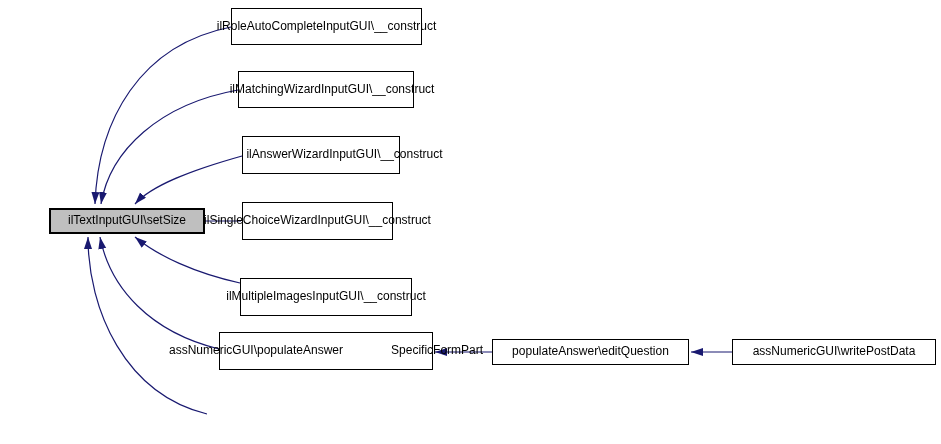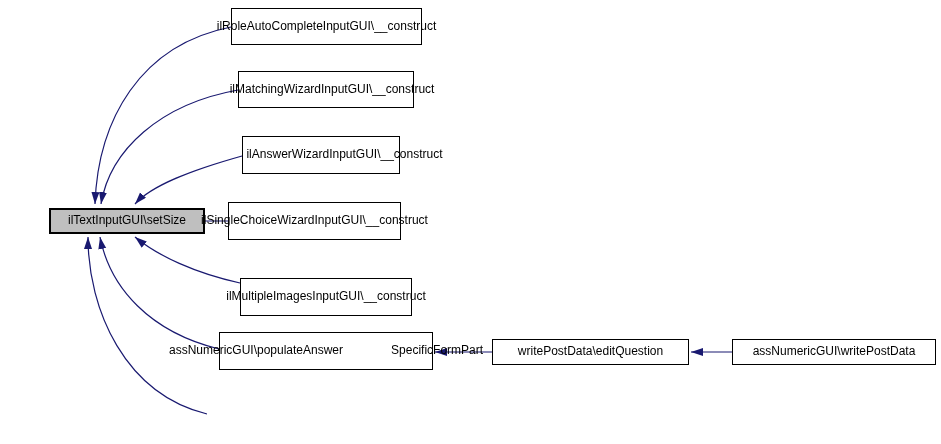--- a/index.html
+++ b/index.html
@@ -84,37 +84,37 @@
   <div class="node" style="left:238px; top:71px; width:176px; height:37px;padding-left:12px;">
     <span>ilMatchingWizardInputGUI</span>
     <span>\__construct</span>
   </div>
 
   <div class="node" style="left:242px; top:136px; width:158px; height:38px;padding-left:47px;">
     <span>ilAnswerWizardInputGUI</span>
     <span>\__construct</span>
   </div>
 
-  <div class="node" style="left:228px; top:202px; width:173px; height:38px;">
+  <div class="node" style="left:242px; top:202px; width:151px; height:38px;">
     <span>ilSingleChoiceWizardInput</span>
     <span>GUI\__construct</span>
   </div>
 
   <div class="node" style="left:240px; top:278px; width:172px; height:38px;">
     <span>ilMultipleImagesInputGUI</span>
     <span>\__construct</span>
   </div>
 
   <div class="node" style="left:219px; top:332px; width:214px; height:38px;gap:48px;">
     <span>assNumericGUI\populateAnswer</span>
     <span>SpecificFormPart</span>
   </div>
 
 
   <div class="node" style="left:492px; top:339px; width:197px; height:26px;">
-    <span>writePostData\editQuestion</span>
+    <span>populateAnswer\editQuestion</span>
   </div>
 
   <div class="node" style="left:732px; top:339px; width:204px; height:26px;">
     <span>assNumericGUI\writePostData</span>
   </div>
 
 </div>
 
 </body></html>

